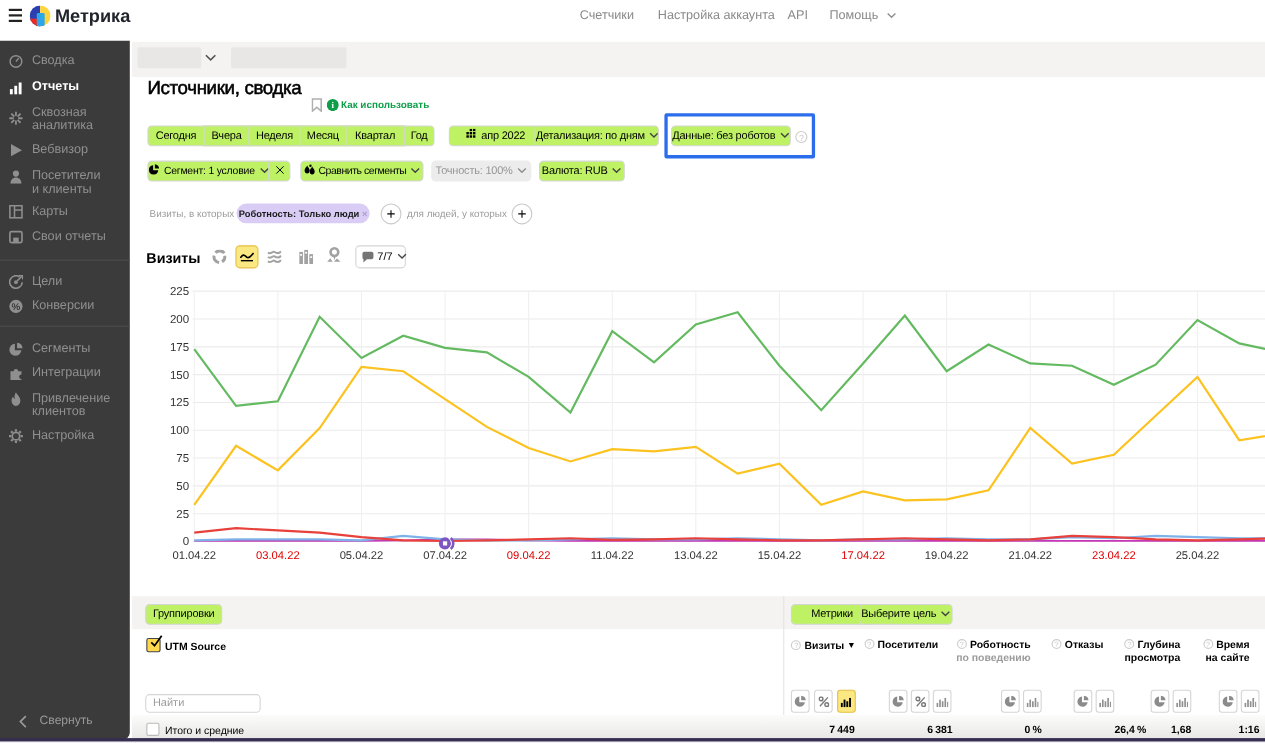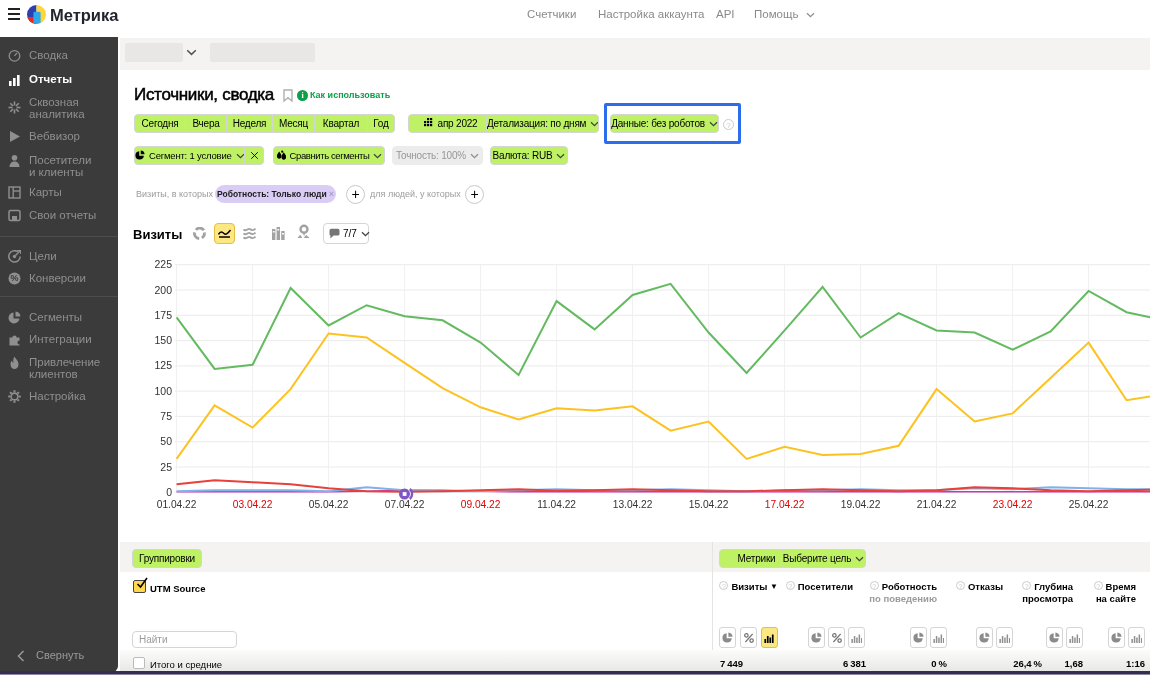--- a/index.html
+++ b/index.html
@@ -146,21 +146,21 @@
       <path d="M6.5 1 L1.5 6 L6.5 11" fill="none" stroke="#9a9a9a" stroke-width="1.5"></path>
     </svg>
 
   <div class="abs" style="left:120px;top:38px;width:1030px;height:32px;background:#f4f3f1;"></div>
   <div class="skel" style="left:125px;top:43px;width:58px;"></div>
   <svg class="abs" style="left:186px;top:49px;" width="11" height="7" viewBox="0 0 11 7">
       <path d="M1.2 1.2 L5.5 5.4 L9.8 1.2" fill="none" stroke="#555" stroke-width="1.5"></path>
     </svg>
   <div class="skel" style="left:210px;top:43px;width:105px;"></div>
 
-  <div class="abs" style="left:134px;top:85px;font-size:17px;-webkit-text-stroke:0.5px #000;letter-spacing:-0.3px;color:#000;">Источники, сводка</div>
+  <div class="abs" style="left:134px;top:70px;font-size:17px;-webkit-text-stroke:0.5px #000;letter-spacing:-0.3px;color:#000;">Источники, сводка</div>
   <svg class="abs" style="left:283px;top:89px;" width="10" height="13" viewBox="0 0 10 13">
     <path d="M1 1 h8 v11 l-4 -3.4 -4 3.4 z" fill="none" stroke="#b0b0b0" stroke-width="1.4"></path>
   </svg>
   <svg class="abs" style="left:297px;top:90px;" width="11" height="11" viewBox="0 0 11 11">
     <circle cx="5.5" cy="5.5" r="5.5" fill="#0e9e4a"></circle>
     <text x="5.5" y="8.3" font-size="8" font-weight="bold" fill="#fff" text-anchor="middle" font-family="Liberation Serif">i</text>
   </svg>
   <div class="abs" style="left:310px;top:90px;font-size:9px;font-weight:bold;color:#0e9e4a;">Как использовать</div>
 
   <div class="btn" style="left:134px;top:114px;width:52px;border-radius:4px 0 0 4px;">Сегодня</div>
@@ -468,21 +468,21 @@
         <rect x="2.8" y="3" width="1.5" height="7"></rect>
         <rect x="5.2" y="4.5" width="1.5" height="5.5"></rect>
         <rect x="7.6" y="1.5" width="1.5" height="8.5"></rect>
         <rect x="10" y="5" width="1.5" height="5"></rect>
       </g>
     </svg>
 
   <div class="abs" style="left:120px;top:650px;width:1030px;height:21.5px;background:linear-gradient(#fcfcfb,#e7e7e5);"></div>
   <div class="abs" style="left:133px;top:657px;width:12px;height:12px;background:#fff;border:1px solid #bbb;border-radius:2px;"></div>
   <div class="abs" style="left:150px;top:659px;font-size:9.5px;color:#000;">Итого и средние</div>
-  <div class="tval" style="left:643px;width:100px;">7 449</div>
+  <div class="tval" style="left:677px;width:100px;">7 449</div>
   <div class="tval" style="left:766px;width:100px;">6 381</div>
   <div class="tval" style="left:847px;width:100px;">0 %</div>
   <div class="tval" style="left:942px;width:100px;">26,4 %</div>
   <div class="tval" style="left:983px;width:100px;">1,68</div>
   <div class="tval" style="left:1045px;width:100px;">1:16</div>
 
   <div class="abs" style="left:0;top:671px;width:1150px;height:2.5px;background:#352e50;"></div>
   <div class="abs" style="left:0;top:673.5px;width:1150px;height:1.5px;background:#8d87a0;"></div>
 
 </div>

